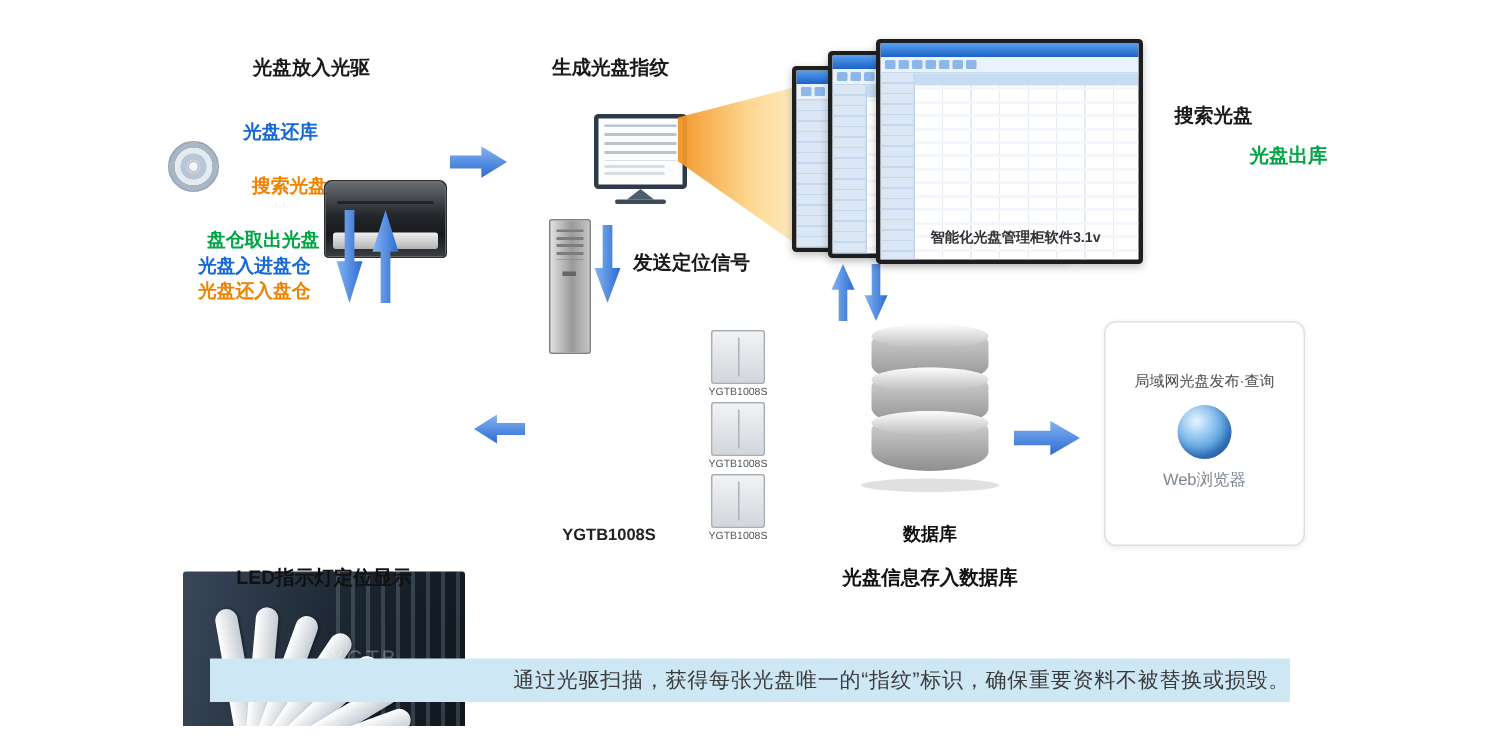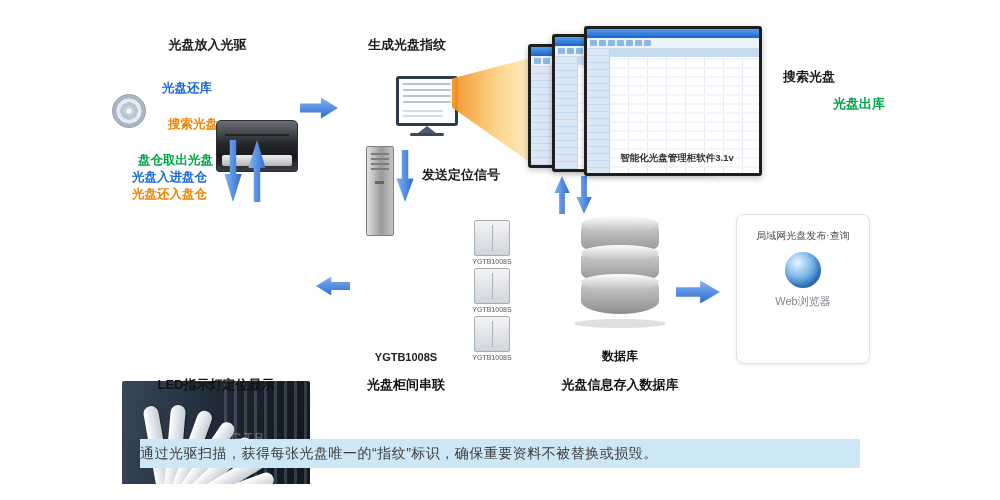--- a/index.html
+++ b/index.html
@@ -83,28 +83,28 @@
        background:linear-gradient(180deg,#fdfdfd,#bdbdbd);}
   .db-shadow{width:92px;height:9px;border-radius:50%;background:rgba(0,0,0,.12);margin-top:5px;}
 
   
   .cloud{width:134px;height:150px;box-sizing:border-box;background:#fff;border:1px solid #e0e0e0;border-radius:8px;
          box-shadow:0 1px 4px rgba(0,0,0,.08);display:flex;flex-direction:column;align-items:center;padding:12px 6px 8px;}
   .logo-row{display:flex;align-items:flex-start;gap:3px;}
   .cloud-logo{font-size:24px;font-weight:bold;color:#2a7fd6;line-height:1;}
   .badge{background:#36b24a;color:#fff;font-size:7px;padding:1px 4px;border-radius:6px;white-space:nowrap;}
   .logo-sub{font-size:8px;color:#2a7fd6;margin-top:2px;white-space:nowrap;text-align:center;}
-  .cloud-line{font-size:10px;color:#4a4a4a;margin-top:2px;white-space:nowrap;}
+  .cloud-line{font-size:10px;color:#4a4a4a;margin-top:20px;white-space:nowrap;}
   .globe{width:36px;height:36px;border-radius:50%;margin-top:9px;
          background:radial-gradient(circle at 35% 30%,#e8f4ff,#8cc2ee 35%,#3d8ad4 70%,#2a6bb0);
          box-shadow:inset -3px -4px 6px rgba(0,0,60,.25);}
   .cloud-browser{font-size:11px;color:#7d868f;margin-top:6px;white-space:nowrap;}
 
   
-  .banner{width:720px;height:29px;background:#cde7f5;color:#3c3c3c;font-size:14px;text-align:left;
+  .banner{width:720px;height:29px;background:#cde7f5;color:#3c3c3c;font-size:14px;text-align:right;
           line-height:29px;letter-spacing:.5px;white-space:nowrap;}
 </style>
 </head>
 <body>
 
 <div class="stage">
 
   <div class="abs sec-title" style="left:150px;top:36px;width:115px;">光盘放入光驱</div>
   <div class="abs cd" style="left:112px;top:94px;"></div>
   <div class="abs t-blue" style="left:162px;top:80px;">光盘还库</div>
@@ -199,21 +199,20 @@
     <div class="blade" style="transform:rotate(-31deg);"></div>
     <div class="blade" style="transform:rotate(-20deg);"></div>
     <div class="blade" style="transform:rotate(-10deg);"></div>
     <span class="wm">YGTB</span>
   </div>
   <div class="abs cap" style="left:122px;top:376px;width:188px;">LED指示灯定位显示</div>
 
   <div class="abs ar ar-l" style="left:316px;top:276px;width:34px;height:20px;"></div>
 
   <div class="abs model" style="left:346px;top:351px;width:120px;">YGTB1008S</div>
-  <div class="abs cap" style="left:336px;top:376px;width:140px;">光盘柜间串联</div>
 
   <div class="abs" style="left:466px;top:220px;width:52px;">
     <div class="mini-cab"></div>
     <div class="mini-label">YGTB1008S</div>
   </div>
   <div class="abs" style="left:466px;top:268px;width:52px;">
     <div class="mini-cab"></div>
     <div class="mini-label">YGTB1008S</div>
   </div>
   <div class="abs" style="left:466px;top:316px;width:52px;">

